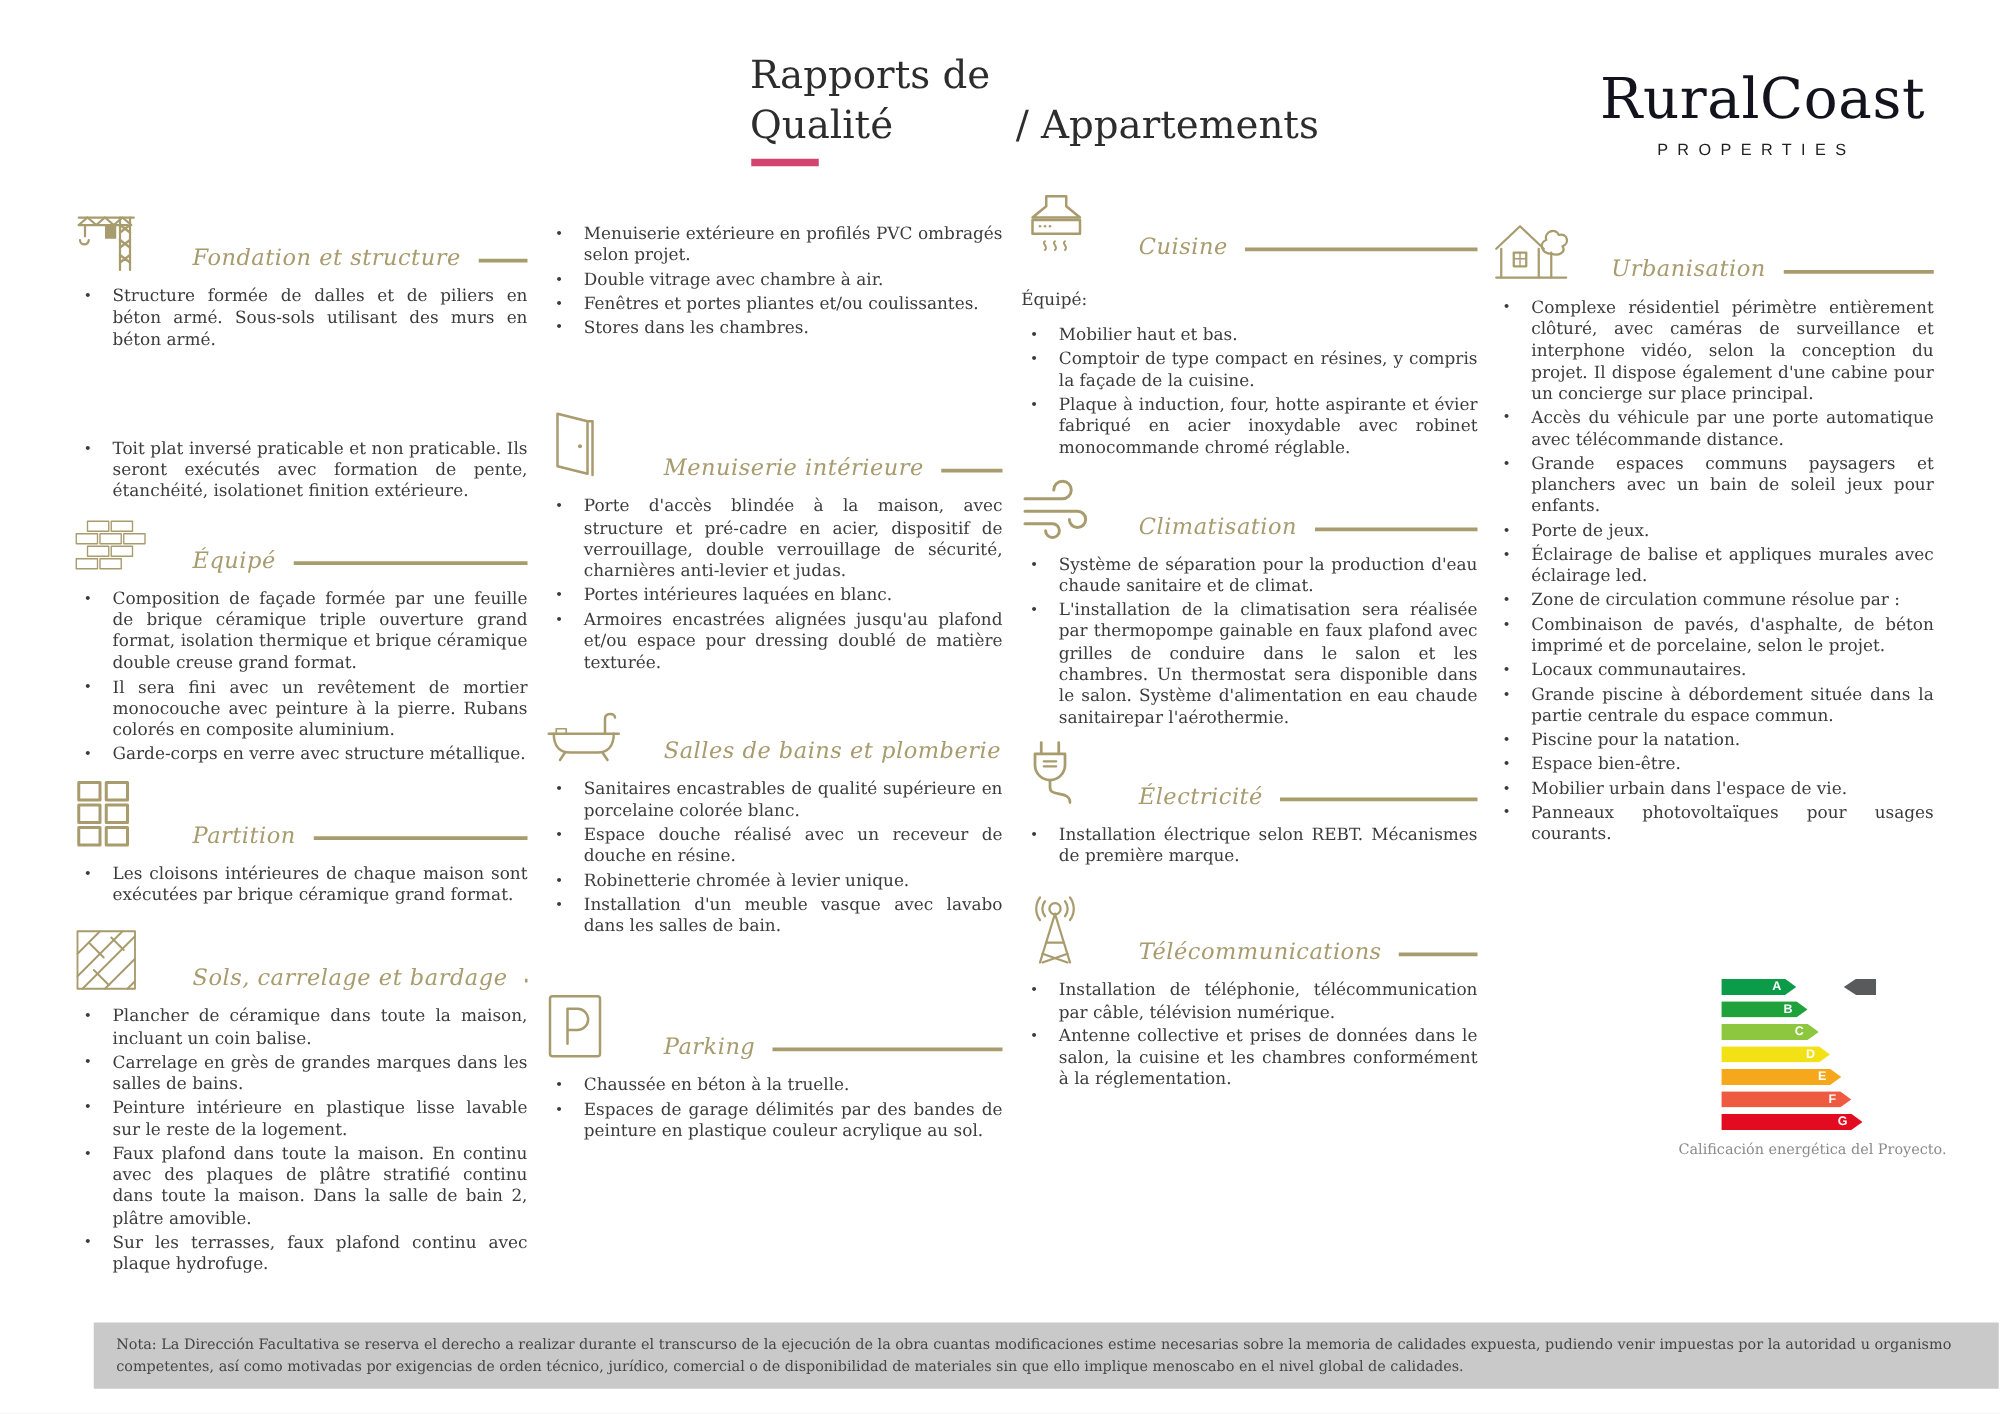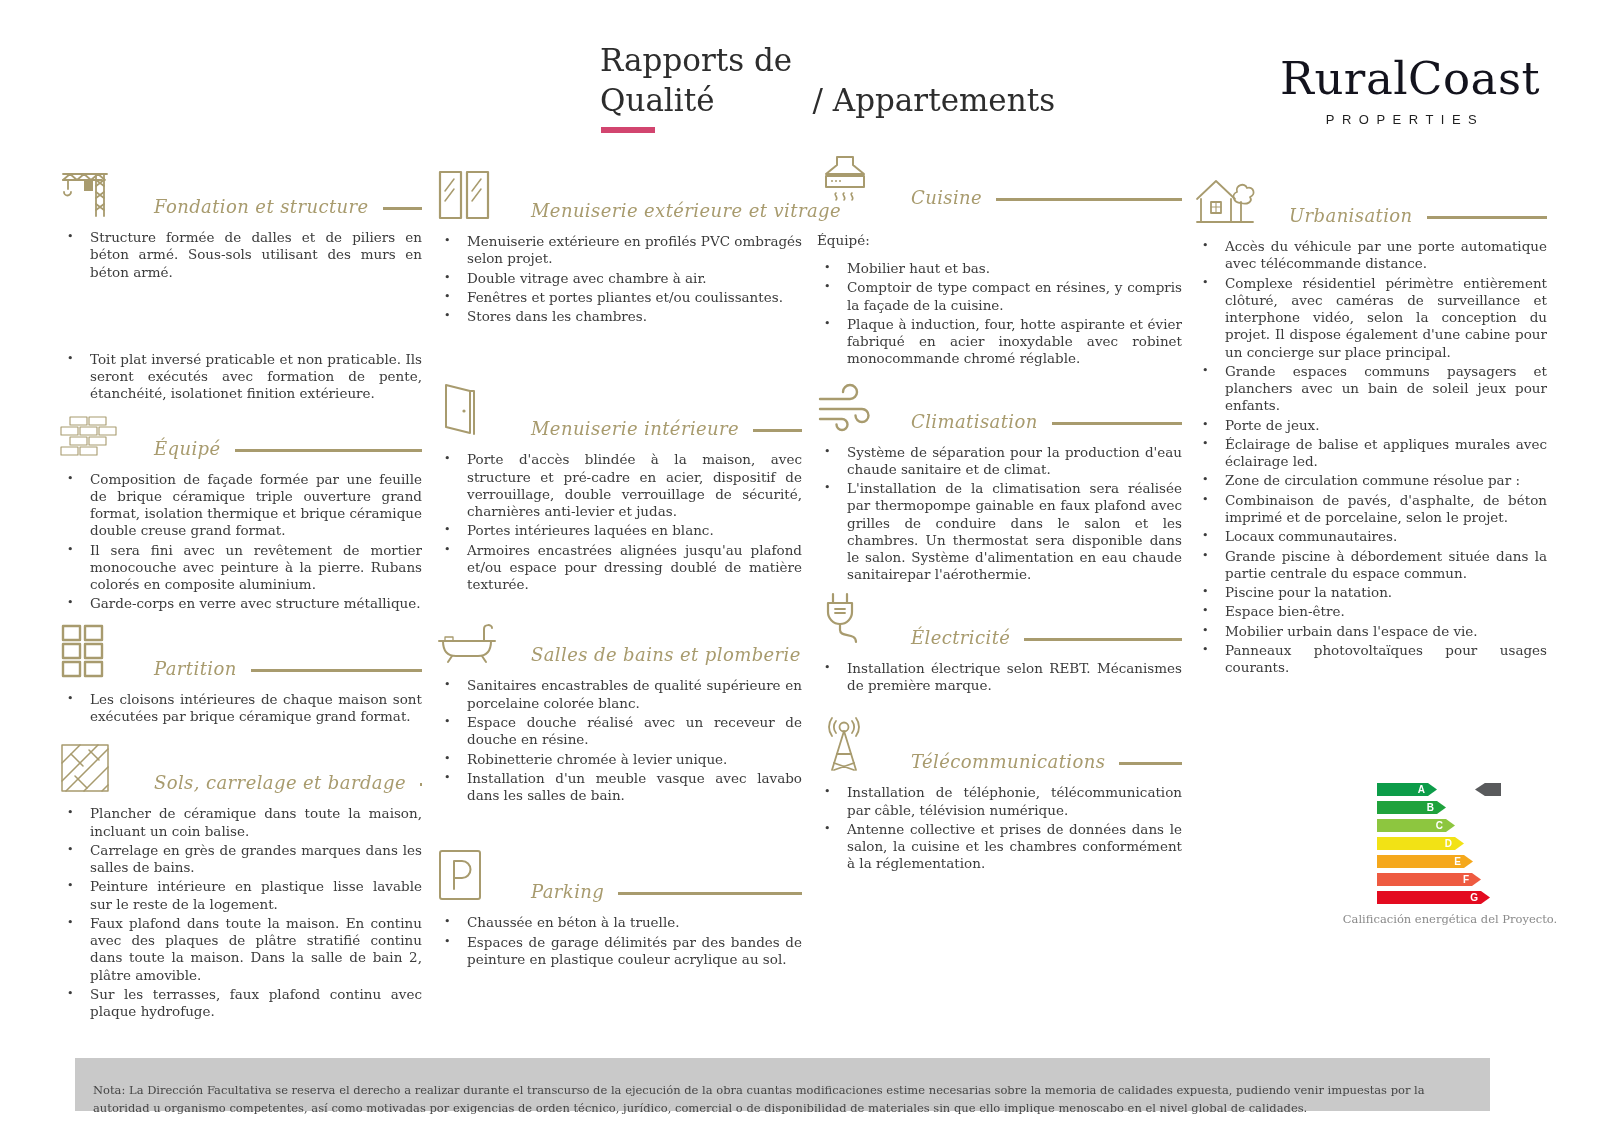--- a/index.html
+++ b/index.html
@@ -34,22 +34,22 @@
   
   .energy { position:absolute; left:1377px; top:783px; width:180px; }
   .ebar { height:13px; margin-bottom:5px; display:flex; align-items:center; justify-content:flex-end;
           padding-right:12px; color:#fff; font-family:"Liberation Sans", sans-serif; font-weight:bold; font-size:10px;
           clip-path:polygon(0 0, calc(100% - 9px) 0, 100% 50%, calc(100% - 9px) 100%, 0 100%); }
   .energy-pointer { position:absolute; left:98px; top:0; width:26px; height:13px;
           clip-path:polygon(0 50%, 38% 0, 100% 0, 100% 100%, 38% 100%); }
   .energy-caption { position:absolute; left:1335px; top:912px; width:230px; text-align:center;
           font-size:11.5px; color:#8a8a8a; }
   
-  .footer { position:absolute; left:75px; top:1058px; width:1415px; height:53px; background:#c9c9c9;
-            padding:24px 18px; font-size:11.5px; line-height:1.55; color:#454545; }
+  .footer { position:absolute; left:75px; top:1058px; width:1524px; height:53px; background:#c9c9c9;
+            padding:9px 18px; font-size:11.5px; line-height:1.55; color:#454545; }
 </style>
 </head>
 <body>
 
 <div class="page" style="--accent: #a89b6e;">
 
   <div class="title">
     <div>Rapports de</div>
     <div>
       <span>Qualité</span><span class="l2-right">/ Appartements</span>
@@ -156,31 +156,20 @@
           <li>Faux plafond dans toute la maison. En continu avec des plaques de plâtre stratifié continu dans toute la maison. Dans la salle de bain 2, plâtre amovible.</li>
           <li>Sur les terrasses, faux plafond continu avec plaque hydrofuge.</li>
         </ul>
     </div>
 
   </div>
 
   <div class="col col2">
 
     <div class="section">
-      <div class="section-head">
-        <span class="icon-box">
-          <svg width="54" height="52" viewBox="0 0 54 52" stroke-width="2.2">
-            <rect x="3" y="3" width="21" height="46"></rect>
-              <rect x="30" y="3" width="21" height="46"></rect>
-            <path d="M8 22 L17 10 M8 32 L17 20 M35 22 L44 10 M35 32 L44 20" stroke-width="1.5"></path>
-          </svg>
-        </span>
-        <h3 class="section-title">Menuiserie extérieure et vitrage</h3>
-        <span class="section-rule"></span>
-      </div>
       <ul>
           <li>Menuiserie extérieure en profilés PVC ombragés selon projet.</li>
           <li>Double vitrage avec chambre à air.</li>
           <li>Fenêtres et portes pliantes et/ou coulissantes.</li>
           <li>Stores dans les chambres.</li>
         </ul>
     </div>
 
     <div class="section" style="margin-top:56px">
       <div class="section-head">
@@ -337,22 +326,22 @@
             <rect x="16" y="30" width="10" height="11"></rect>
             <path d="M21 30 v11 M16 35 h10" stroke-width="1.1"></path>
             <path d="M46 50 V30"></path>
             <path d="M46 31 c-8 0 -10 -9 -4 -11 c-2 -7 8 -10 10 -4 c7 -2 9 7 3 9 c3 5 -3 8 -9 6 Z"></path>
           </svg>
         </span>
         <h3 class="section-title">Urbanisation</h3>
         <span class="section-rule"></span>
       </div>
       <ul>
+          <li>Complexe résidentiel périmètre entièrement clôturé, avec caméras de surveillance et interphone vidéo, selon la conception du projet. Il dispose également d'une cabine pour un concierge sur place principal.</li>
           <li>Accès du véhicule par une porte automatique avec télécommande distance.</li>
-          <li>Complexe résidentiel périmètre entièrement clôturé, avec caméras de surveillance et interphone vidéo, selon la conception du projet. Il dispose également d'une cabine pour un concierge sur place principal.</li>
           <li>Grande espaces communs paysagers et planchers avec un bain de soleil jeux pour enfants.</li>
           <li>Porte de jeux.</li>
           <li>Éclairage de balise et appliques murales avec éclairage led.</li>
           <li>Zone de circulation commune résolue par :</li>
           <li>Combinaison de pavés, d'asphalte, de béton imprimé et de porcelaine, selon le projet.</li>
           <li>Locaux communautaires.</li>
           <li>Grande piscine à débordement située dans la partie centrale du espace commun.</li>
           <li>Piscine pour la natation.</li>
           <li>Espace bien-être.</li>
           <li>Mobilier urbain dans l'espace de vie.</li>

